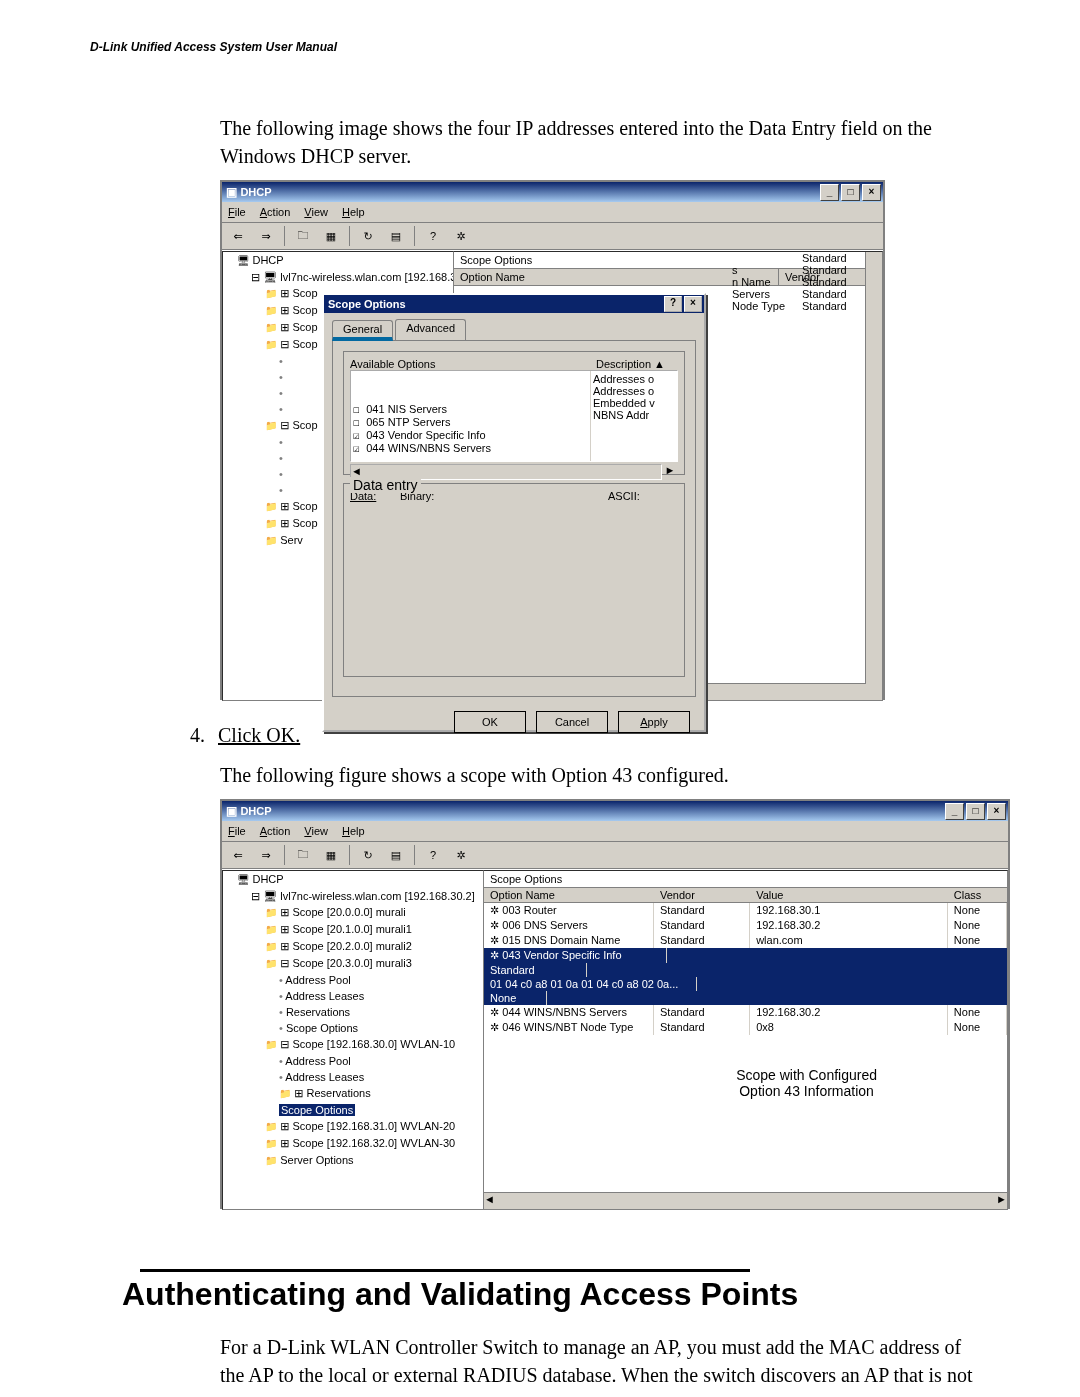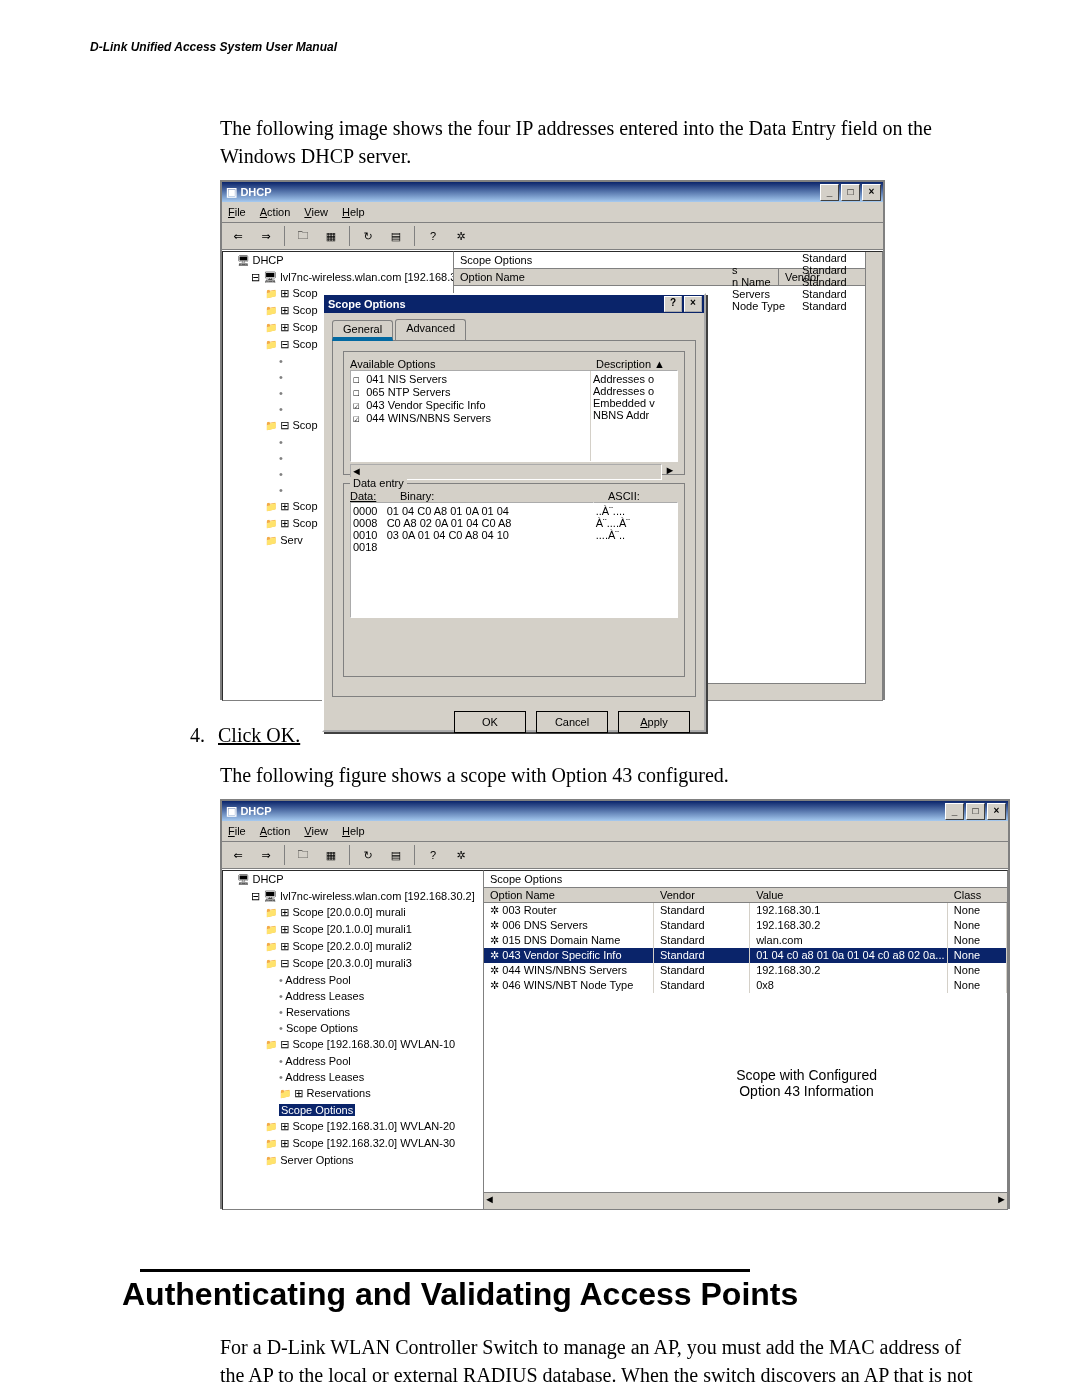--- a/index.html
+++ b/index.html
@@ -170,25 +170,25 @@
     border:1px solid #808080; border-bottom:none;
     padding:2px 10px; background:#d4d0c8; margin-right:2px;
     border-top-left-radius:3px; border-top-right-radius:3px;
   }
   .tab.active { background:#d4d0c8; position:relative; top:1px; border-bottom:4px solid #0369a1; }
   .tabbody {
     margin:0 8px 8px 8px; border:1px solid #808080; padding:10px; height:335px;
     background:#d4d0c8;
   }
   .group { border:1px solid #808080; padding:6px; margin-bottom:8px; position:relative; }
-  .group .gl { position:absolute; top:-7px; left:6px; background:#d4d0c8; padding:0 3px; font-size:11px;text-align:right;}
+  .group .gl { position:absolute; top:-7px; left:6px; background:#d4d0c8; padding:0 3px; font-size:14px;text-align:right;}
   .optlist {
     display:flex; border:1px inset #fff; background:#fff; height:90px; overflow:hidden;
   }
-  .optlist .optrows { flex:1; font-size:11px; padding:2px; }
+  .optlist .optrows { flex:1; font-size:11px; padding:2px;margin-top:30px; }
   .optlist .optrows div { white-space:nowrap; }
   .optlist .desc { width:82px; border-left:1px solid #d4d0c8; font-size:11px; padding:2px; }
   .chk { font-family: monospace; }
   .data-box { border:1px inset #fff; background:#fff; height:110px; padding:2px; white-space:pre; overflow:hidden; }
   .dlg-buttons { display:flex; justify-content:flex-end; gap:10px; padding:6px 14px 0 0; }
   .btn {
     min-width:72px; height:22px;
     border:1px solid #000; background:#d4d0c8;
     font-size:11px;
   }
@@ -197,21 +197,21 @@
     position:absolute; right:0; top:0; width:150px; font-size:11px;
   }
   .right-behind .row { display:flex; }
   .right-behind .c1 { width:70px; overflow:hidden; white-space:nowrap; }
   .right-behind .c2 { width:70px; }
 
   
   .listhead2 { display:flex; background:#d4d0c8; border-bottom:1px solid #808080; }
   .listhead2 div, .listrow2 div { padding:1px 6px; border-right:1px solid #d4d0c8; font-size:11px; white-space:nowrap; overflow:hidden; }
   .listrow2 { display:flex; }
-  .listrow2.sel2 { background:#0a246a; color:#fff; }
+  .listrow2.sel2 { background:#0a246a; color:#fff;flex-direction:column; }
   .col-a{width:170px;} .col-b{width:90px;} .col-c{width:200px;} .col-d{width:50px;}
   .annotation {
     position:absolute; bottom:110px; right:130px;
     font-family: Arial, sans-serif; font-size:14px; text-align:center;
   }
 
   .scroll-h { position:absolute; bottom:0; left:0; right:0; height:16px; background:#d4d0c8; border-top:1px solid #808080; }
   .scroll-v { position:absolute; top:0; right:0; bottom:16px; width:16px; background:#d4d0c8; border-left:1px solid #808080; }
 </style>
 </head>
@@ -355,30 +355,20 @@
               <div style="width:16px; text-align:center;">►</div>
             </div>
           </div>
 
           <div class="group" style="height:180px;">
             <span class="gl">Data entry</span>
             <div style="display:flex; font-size:11px;">
               <div style="width:50px"><u>Data:</u></div>
               <div style="flex:1">Binary:</div>
               <div style="width:70px">ASCII:</div>
-            </div>
-            <div style="display:flex;">
-              <div class="data-box" style="flex:3">0000   01 04 C0 A8 01 0A 01 04
-0008   C0 A8 02 0A 01 04 C0 A8
-0010   03 0A 01 04 C0 A8 04 10
-0018</div>
-              <div class="data-box" style="flex:1; border-left:none;">..À¨....
-À¨....À¨
-....À¨..
-</div>
             </div>
           </div>
         </div>
         <div class="dlg-buttons">
           <button class="btn">OK</button>
           <button class="btn">Cancel</button>
           <button class="btn"><u>A</u>pply</button>
         </div>
       </div>
     </div>

